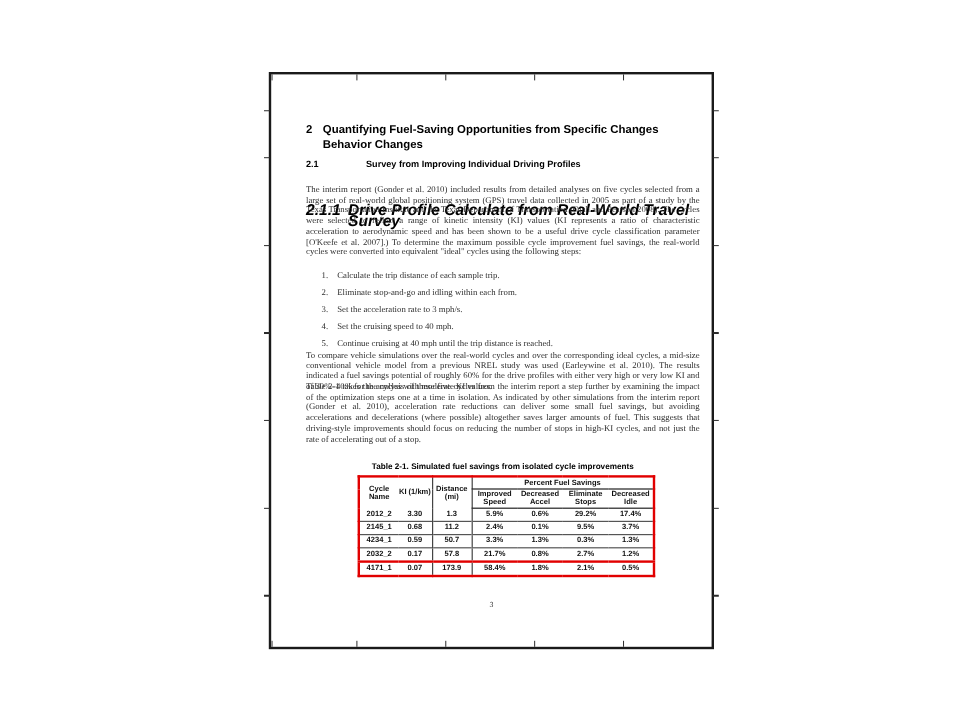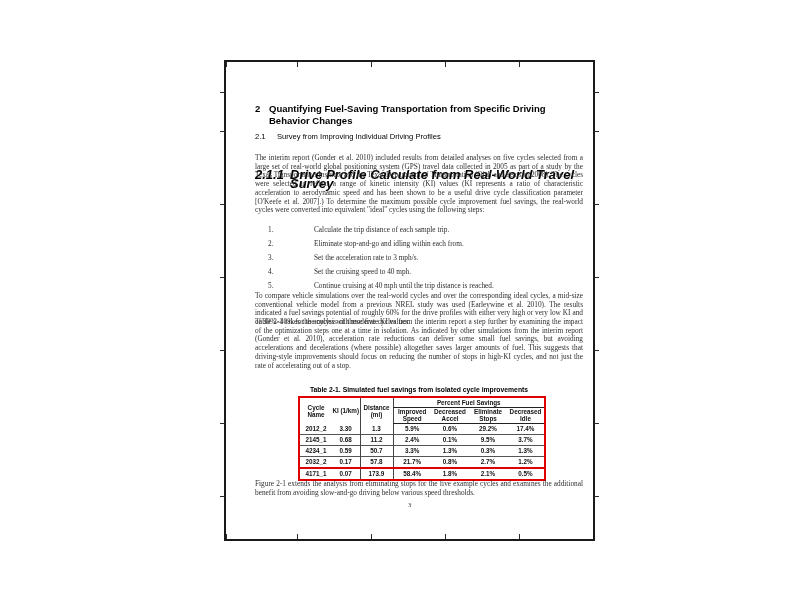--- a/index.html
+++ b/index.html
@@ -36,41 +36,41 @@
     top:41px; display:flex;
     font-family:"Liberation Sans","DejaVu Sans",sans-serif;
     font-weight:bold; font-size:9.5px; line-height:12px; color:#000;
   }
   .h1-num { width:14px; flex:0 0 14px; }
   .h1-text { flex:1; }
 
   .h2 {
     top:70px; display:flex;
     font-family:"Liberation Sans","DejaVu Sans",sans-serif;
-    font-weight:normal; font-size:7.6px; line-height:9px; color:#000;
+    font-weight:bold; font-size:7.6px; line-height:9px; color:#000;gap:28px;
   }
   .h2-num { width:22px; flex:0 0 22px; }
 
   .h3 {
     top:84px; display:flex;
     font-family:"Liberation Sans","DejaVu Sans",sans-serif;
     font-weight:bold; font-style:italic; font-size:13px; line-height:9px; color:#000;margin-top:24px;
   }
   .h3-num { width:35px; flex:0 0 35px; }
 
   .para { font-size:7.3px; line-height:8.7px; text-align:justify; color:#2e2e2e; }
   .p-intro { top:92px; }
   .p-compare { top:230px; }
   .p-table { top:256px; }
   .p-figure { top:418px; }
 
   .steps { top:164px; }
   .step { display:flex; height:14px; font-size:7.3px; line-height:8.7px; color:#2e2e2e; }
   .step-num { width:13px; flex:0 0 13px; padding-left:13px; box-sizing:content-box; }
-  .step-text { flex:1;margin-left:33px; }
+  .step-text { flex:1; }
 
   .tbl-caption {
     top:324px; text-align:center;
     font-family:"Liberation Sans","DejaVu Sans",sans-serif;
     font-weight:bold; font-size:6.8px; color:#000;
   }
   .tbl-wrap { top:334px; left:72px; width:246px; }
   table.data {
     border-collapse:collapse; width:246px;
     border:2px solid #e10000;
@@ -97,21 +97,21 @@
 <body>
 
 <div class="page">
   <div class="ticks-top"></div>
   <div class="ticks-bottom"></div>
   <div class="ticks-left"></div>
   <div class="ticks-right"></div>
 
   <div class="block h1">
     <span class="h1-num">2</span>
-    <span class="h1-text">Quantifying Fuel-Saving Transportation from Specific Driving Behavior Changes</span>
+    <span class="h1-text">Quantifying Fuel-Saving Opportunities from Specific Changes Behavior Changes</span>
   </div>
 
   <div class="block h2">
     <span class="h2-num">2.1</span>
     <span class="h2-text">Survey from Improving Individual Driving Profiles</span>
   </div>
 
   <div class="block h3">
     <span class="h3-num">2.1.1</span>
     <span class="h3-text">Drive Profile Calculate from Real-World Travel Survey</span>
@@ -216,16 +216,15 @@
           <td class="col-dist">173.9</td>
           <td class="col-pct1">58.4%</td>
           <td>1.8%</td>
           <td>2.1%</td>
           <td>0.5%</td>
         </tr>
       </tbody>
     </table>
   </div>
 
-  <div class="block para p-figure">Figure 2-1 extends the analysis from eliminating stops for the five example cycles and examines the additional benefit from avoiding slow-and-go driving below various speed thresholds.</div>
 
   <div class="page-num">3</div>
 </div>
 
 </body></html>

